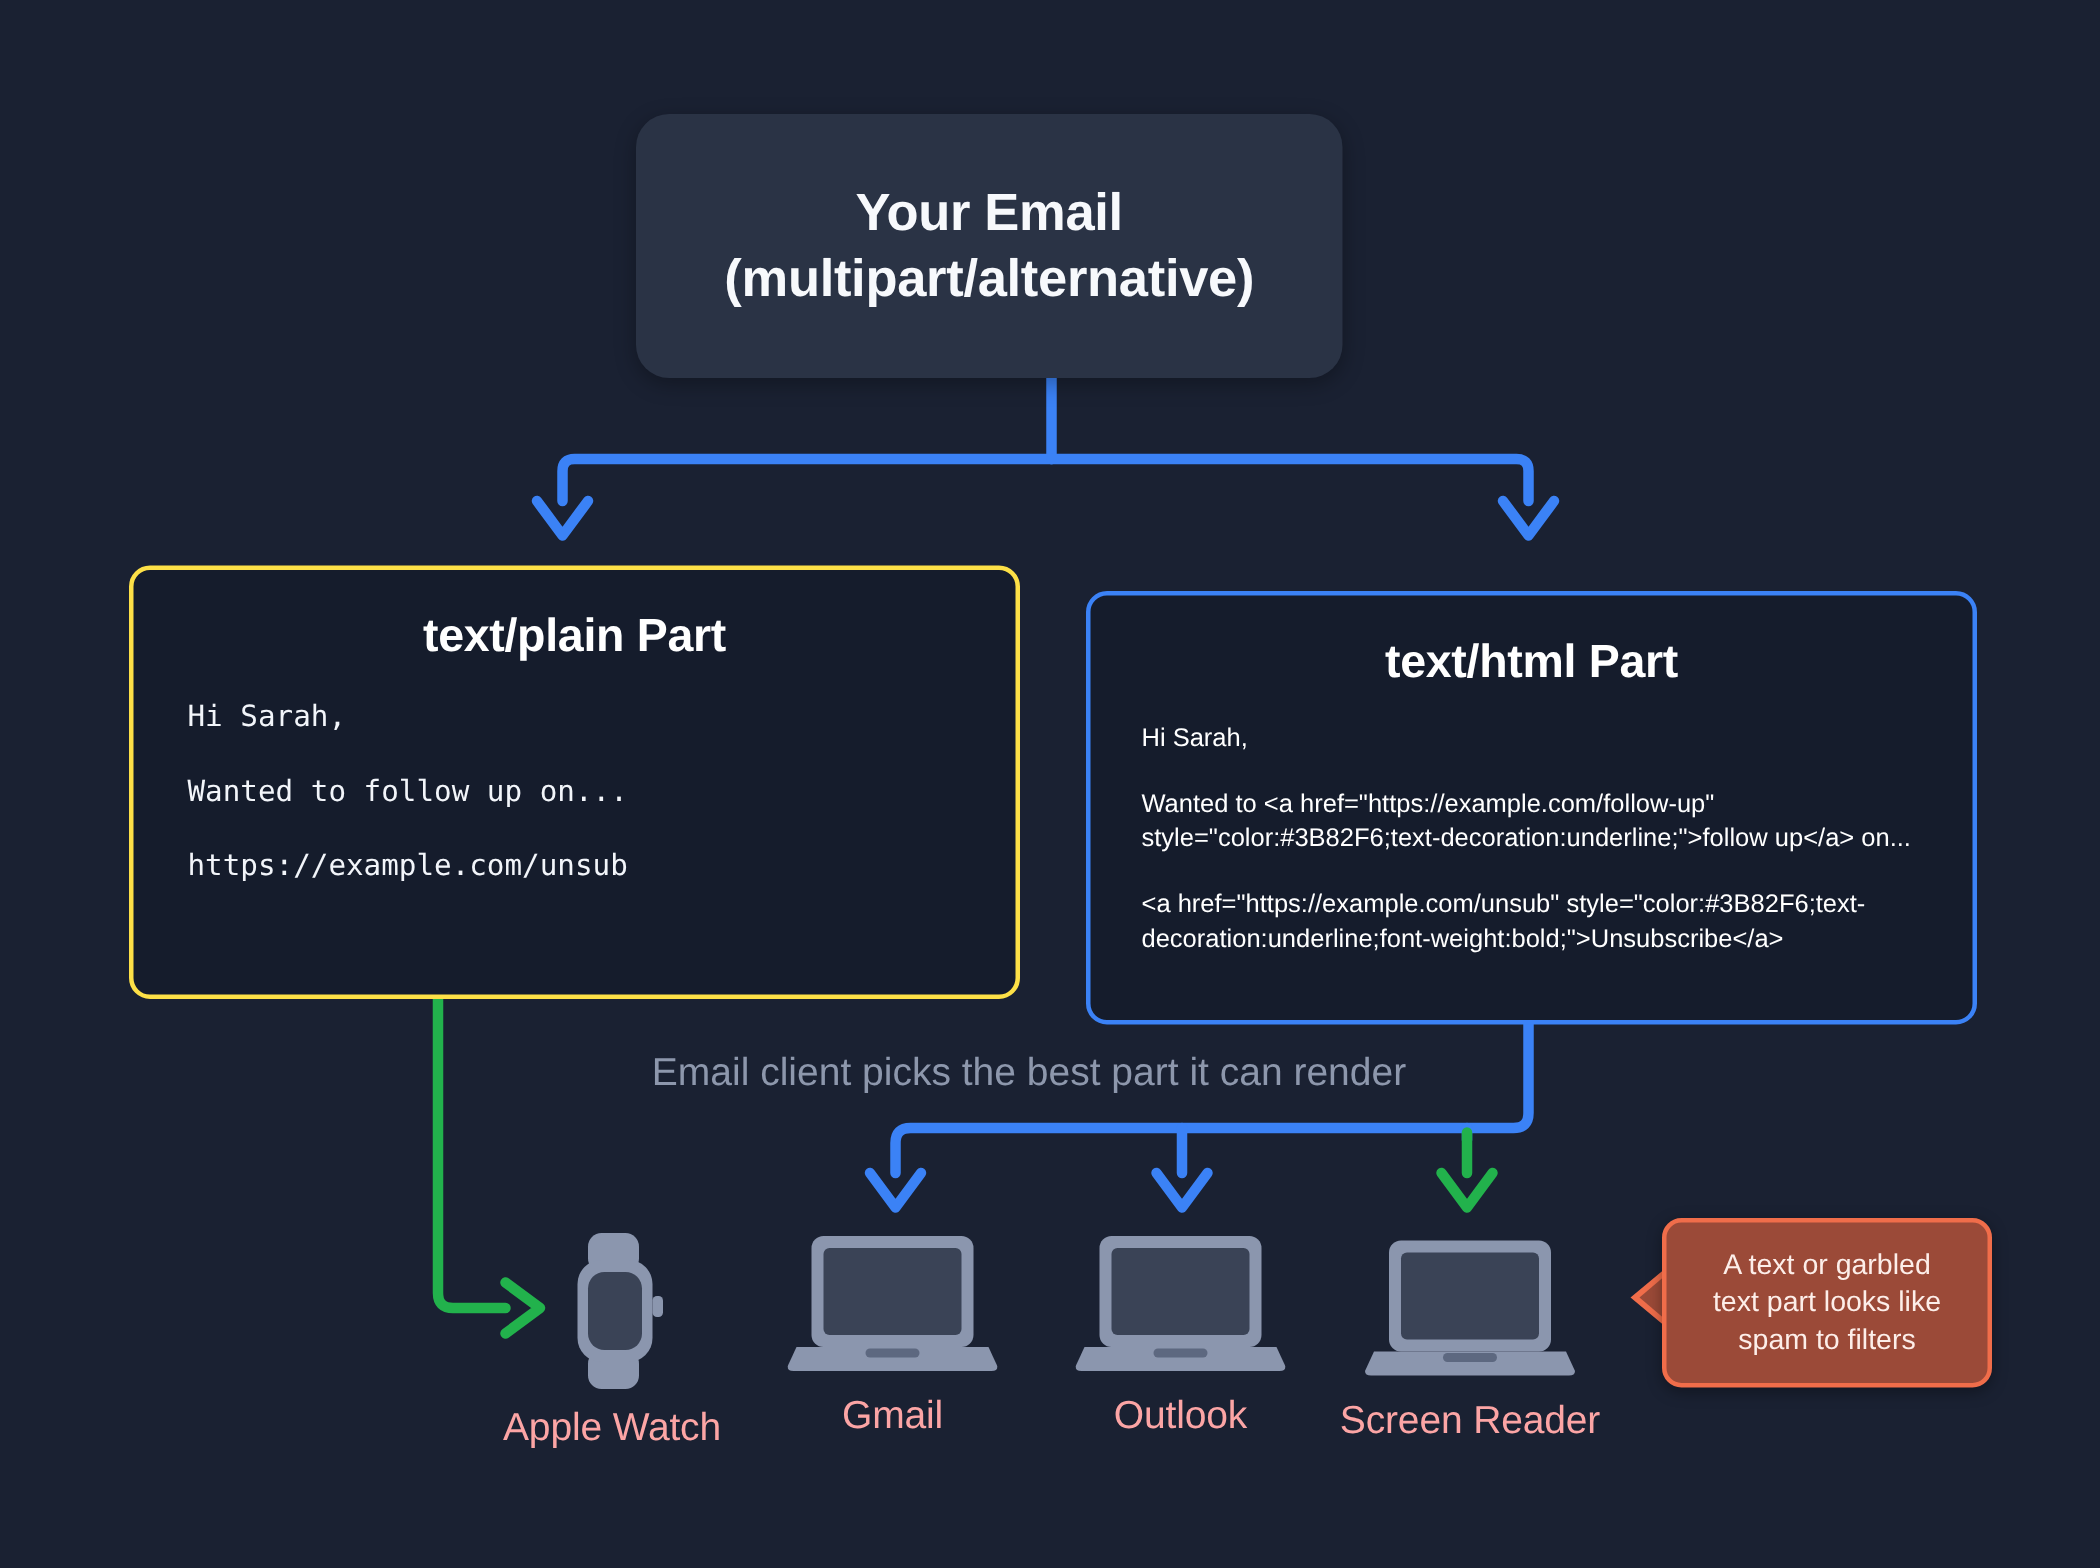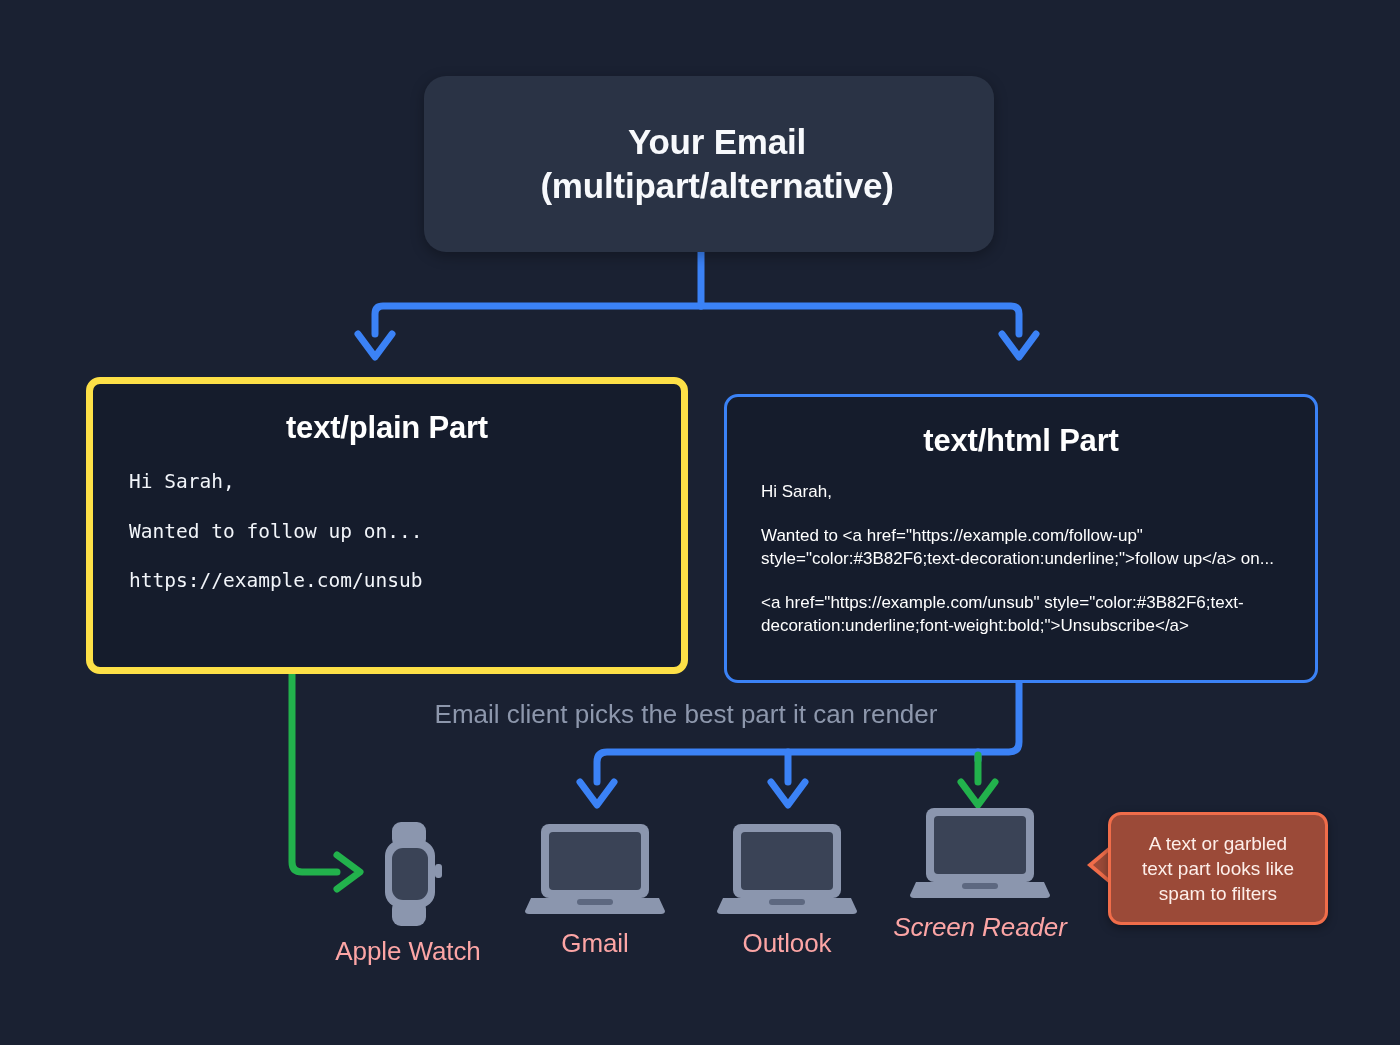--- a/index.html
+++ b/index.html
@@ -10,36 +10,35 @@
     overflow:hidden;
     position:relative;
   }
   #stage{position:absolute;inset:0;}
 
   
   #wires{position:absolute;left:0;top:0;width:1400px;height:1045px;}
 
   
   .root-box{
-    position:absolute;left:424px;top:76px;width:554px;height:176px;
+    position:absolute;left:424px;top:76px;width:471px;height:176px;
     background:#2a3345;border-radius:22px;
     display:flex;flex-direction:column;align-items:center;justify-content:center;
     box-shadow:0 4px 14px rgba(0,0,0,.30);
-    padding-left:16px;
   }
   .root-line{
     color:#f7f9fc;font-size:35px;font-weight:bold;line-height:1.25;
     letter-spacing:-.2px;text-align:center;
   }
 
   
   .panel{
     position:absolute;background:#151c2c;border-radius:14px;
   }
-  .panel.plain{left:86px;top:377px;width:588px;height:283px;border:7px solid #fde047;}
+  .panel.plain{left:86px;top:377px;width:588px;height:283px;border:3px solid #fde047;}
   .panel.html {left:724px;top:394px;width:588px;height:283px;border:3px solid #3b82f6;}
   .panel-title{
     text-align:center;color:#ffffff;font-size:31px;font-weight:bold;
     margin-top:26px;letter-spacing:-.2px;
   }
   .mono-body{
     margin:26px 0 0 36px;
     font-family:"DejaVu Sans Mono", monospace;
     color:#f2f5fa;font-size:19.5px;line-height:1.0;
   }
@@ -58,21 +57,21 @@
   }
 
   
   .device{position:absolute;width:200px;text-align:center;}
   .device .label{
     margin-top:10px;color:#fca5a5;font-size:26px;letter-spacing:-.1px;
   }
   #dev-watch {left:308px;top:826px;}
   #dev-gmail {left:495px;top:818px;}
   #dev-outlook{left:687px;top:818px;}
-  #dev-reader{left:880px;top:802px;font-style:italic;}
+  #dev-reader{left:880px;top:821px;}
 
   .icon-wrap{height:100px;display:flex;align-items:flex-end;justify-content:center;}
 
   
   .callout{
     position:absolute;left:1108px;top:812px;width:214px;height:107px;
     background:#9b4a38;border:3px solid #f06d4a;border-radius:13px;
     display:flex;align-items:center;justify-content:center;
     box-shadow:0 3px 10px rgba(0,0,0,.35);
   }

